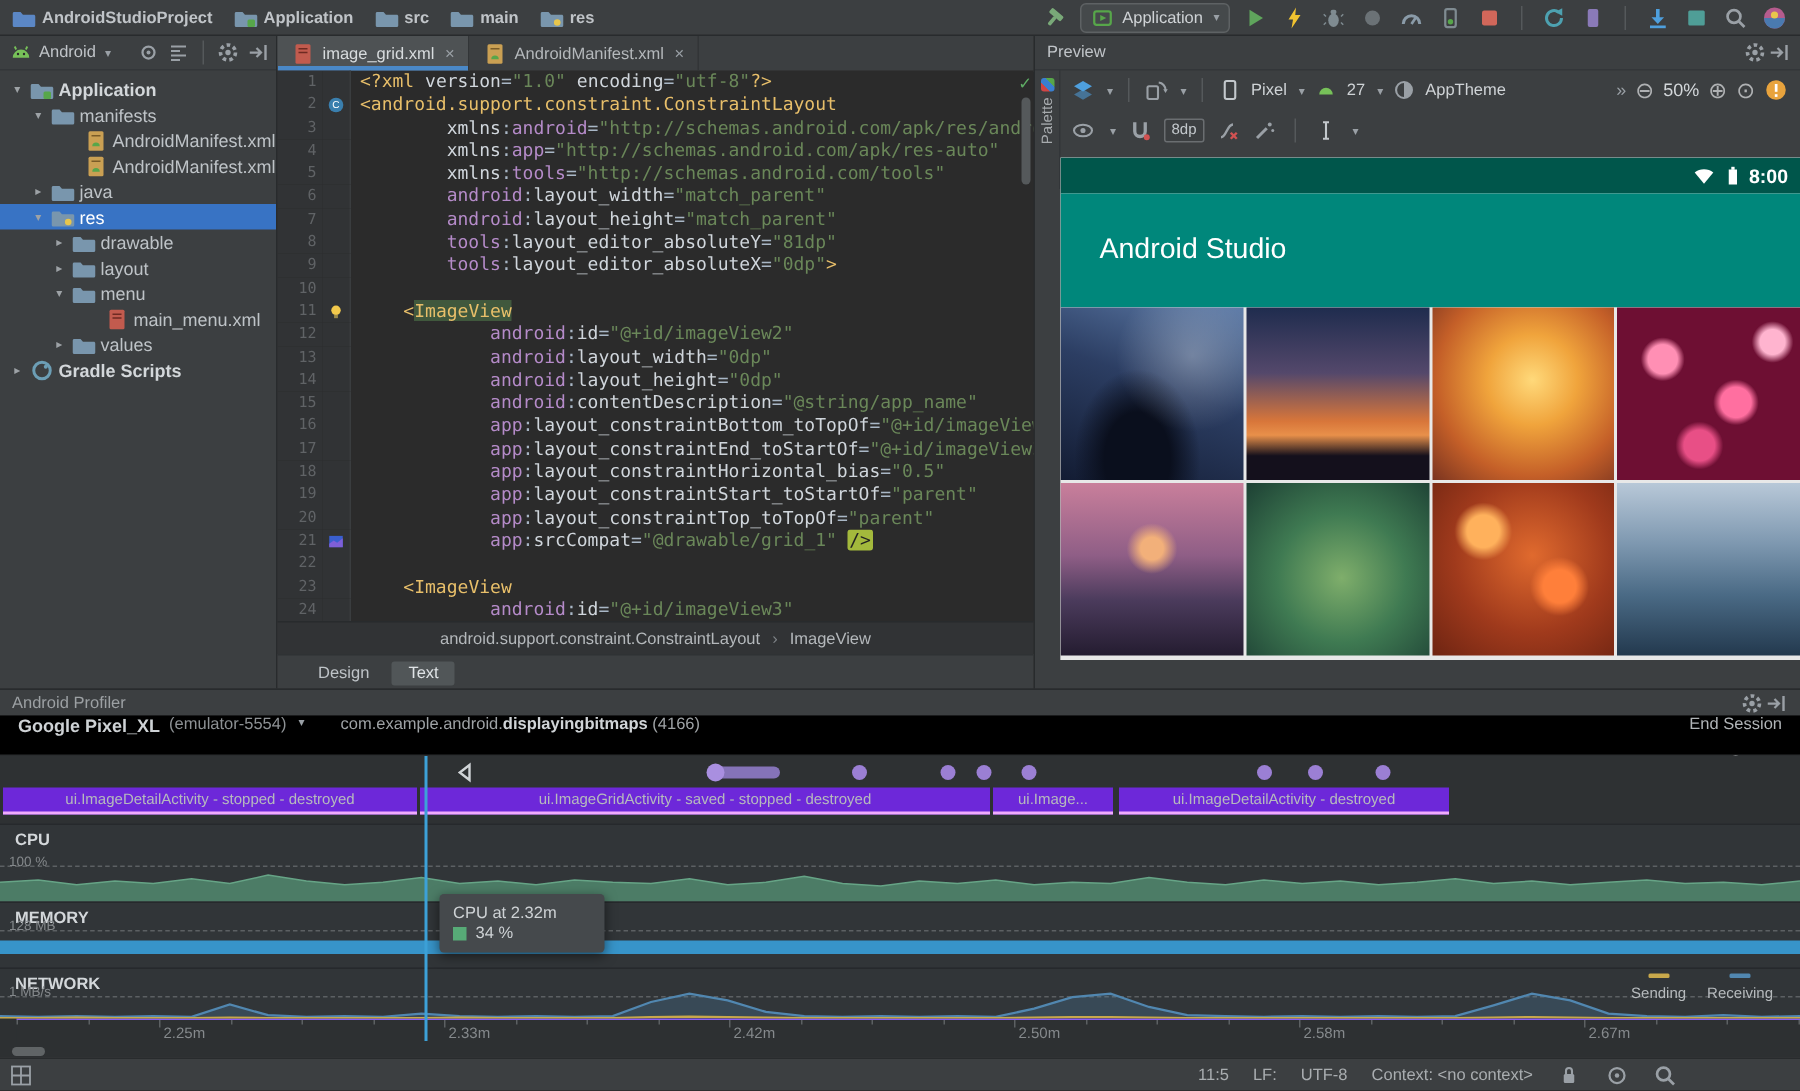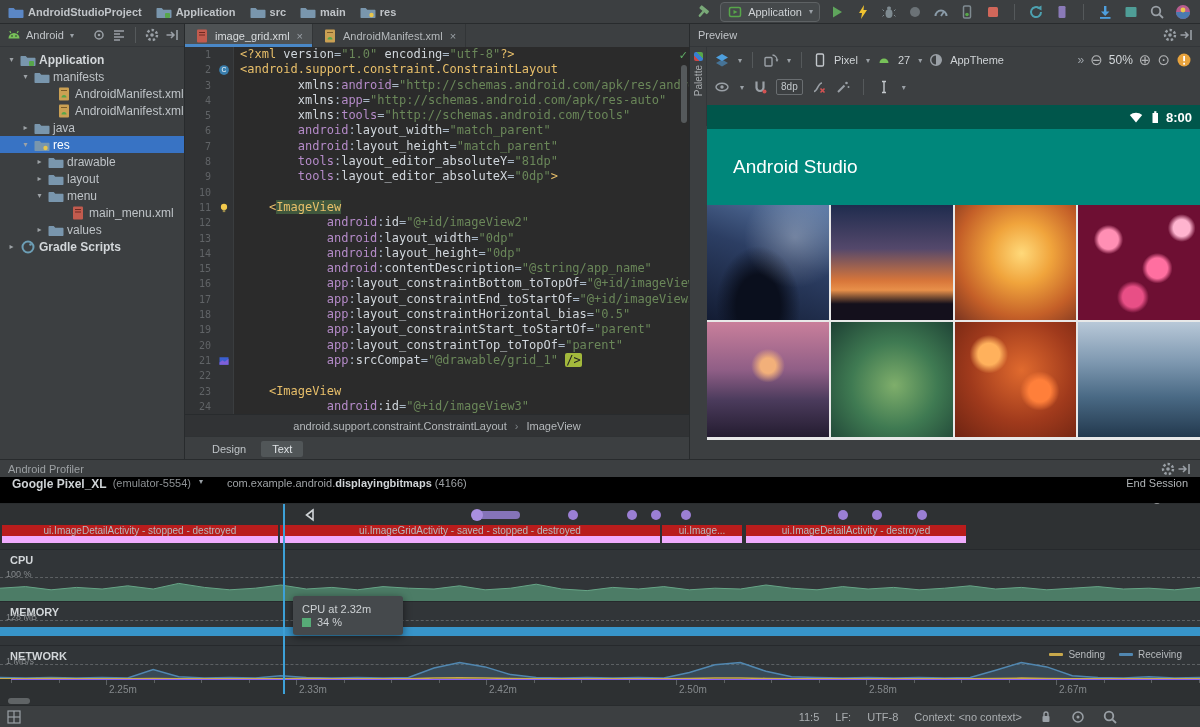--- a/index.html
+++ b/index.html
@@ -96,35 +96,35 @@
   .pftitle .spacer{flex:1;}
   .pfsession{height:27px;background:#000000;border-bottom:1px solid #2a2d2f;display:flex;align-items:flex-start;
              gap:6px;padding:0 12px;font-size:11px;color:#8d9194;box-sizing:border-box;}
   .pfdev{font-weight:700;color:#ced2d5;font-size:12px;}
   .pfproc{color:#9ea2a5;margin-left:18px;}
   .pfprocb{font-weight:700;color:#d0d4d7;}
   .pfsession .spacer{flex:1;}
   .pfctl{display:flex;align-items:center;gap:10px;color:#b0b4b7;font-size:11px;flex-direction:column;}
   .zico{font-size:15px;color:#afb1b3;font-family:"DejaVu Sans",sans-serif;}
   .events{position:absolute;left:0;top:44px;width:1200px;height:45px;background:#2e3133;}
-  .eseg{position:absolute;top:21px;height:18px;background:#b91c1c;border-bottom:7px solid #f0abfc;box-sizing:border-box;
+  .eseg{position:absolute;top:21px;height:18px;background:#6d28d9;border-bottom:2px solid #f0abfc;box-sizing:border-box;
         display:flex;align-items:center;justify-content:center;overflow:hidden;}
   .eseg span{font-size:10px;color:#b6babd;white-space:nowrap;}
   .edot{position:absolute;top:6px;width:10px;height:10px;border-radius:50%;background:#9b7fd4;}
   .epill{position:absolute;top:7px;height:8px;border-radius:4px;background:#8573b8;}
   .epilldot{position:absolute;top:5px;width:12px;height:12px;border-radius:50%;background:#a98fe0;}
   .eback{position:absolute;top:3px;}
   .chrow{position:absolute;left:0;width:1200px;border-top:1px solid #26292c;box-sizing:border-box;background:#313538;}
   .chlabel{position:absolute;left:10px;top:4px;font-size:11px;font-weight:700;color:#d3d7da;z-index:3;}
   .chaxis{position:absolute;left:6px;font-size:9px;color:#85898c;z-index:3;}
   .chdash{position:absolute;left:0;right:0;border-top:1px dashed #5c6063;z-index:1;}
   .chsvg{position:absolute;left:0;bottom:0;z-index:2;}
   .memband{position:absolute;left:0;right:0;top:25px;height:9px;background:#3794c9;z-index:2;}
   .netlegend{position:absolute;right:18px;top:3px;display:flex;gap:14px;align-items:center;z-index:3;}
-  .lgitem{display:flex;align-items:center;gap:5px;font-size:10px;color:#b6babd;}
+  .lgitem{display:flex;align-items:center;gap:5px;font-size:10px;color:#b6babd;flex-direction:column;}
   .lgdash{width:14px;height:3px;border-radius:1px;}
   .taxis{position:absolute;left:11px;top:219px;width:1200px;height:17px;background:#2d3032;border-top:1px solid #8b5cf6;box-sizing:border-box;}
   .tick{position:absolute;top:0;width:1px;background:#5c6063;}
   .ticklabel{position:absolute;top:4px;font-size:10px;color:#85898c;}
   .selline{position:absolute;left:283px;top:44px;width:2px;height:190px;background:#3da1d8;z-index:5;}
   .tooltip{position:absolute;left:293px;top:136px;width:92px;background:#45494c;border-radius:3px;z-index:6;
            box-shadow:0 2px 8px rgba(0,0,0,.5);padding:7px 9px;}
   .ttitle{font-size:11px;color:#ced2d5;white-space:nowrap;}
   .tval{display:flex;align-items:center;gap:6px;margin-top:1px;}
   .tswatch{width:9px;height:9px;background:#57ab77;}

